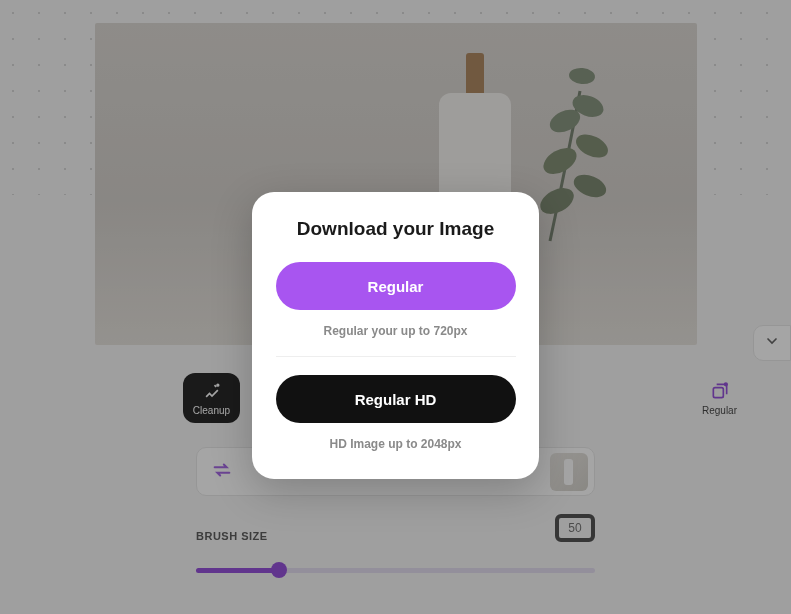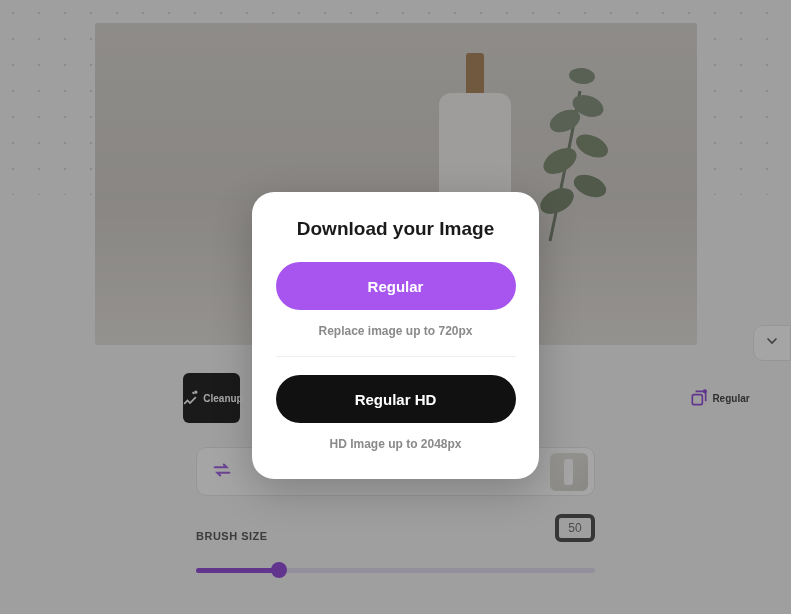--- a/index.html
+++ b/index.html
@@ -30,23 +30,23 @@
   position: absolute; left: 415px; top: 28px;
   width: 120px; height: 200px;
 }
 .branch svg { width: 100%; height: 100%; }
 .toolbar {
   position: absolute;
   left: 183px; top: 373px;
   display: flex; gap: 70px;
 }
 .tool-btn {
-  display: flex; align-items: center; justify-content: center;
-  width: 57px; height: 50px; border-radius: 6px;
-  font-size: 10px; font-weight: 700; color: #333; gap: 3px;
+  display: flex; flex-direction: column; align-items: center; justify-content: center;
+  width: 57px; height: 50px; border-radius: 12px;
+  font-size: 10px; font-weight: 400; color: #333; gap: 3px;
 }
 .tool-btn.active { background: #111; color: #fff; }
 .tool-icon { width: 22px; height: 22px; display: flex; align-items: center; justify-content: center; }
 .swap-row {
   position: absolute; left: 196px; top: 447px;
   width: 399px; height: 49px;
   background: #fff; border: 1px solid #e6e6e6; border-radius: 10px;
   display: flex; align-items: center; padding: 0 6px 0 14px; gap:12px;
 }
 .swap-icon { color: #9b59e0; }
@@ -185,17 +185,17 @@
         <path d="M6 9l6 6 6-6"></path>
       </svg>
   </span>
 </div>
 
 <div class="overlay"></div>
 
 <div class="modal">
   <div class="modal-title">Download your Image</div>
   <button class="btn btn-primary">Regular</button>
-  <div class="caption">Replace image up to 720px</div>
+  <div class="caption">Regular your up to 720px</div>
   <div class="divider"></div>
   <button class="btn btn-dark">Regular HD</button>
   <div class="caption">HD Image up to 2048px</div>
 </div>
 
 </body></html>

